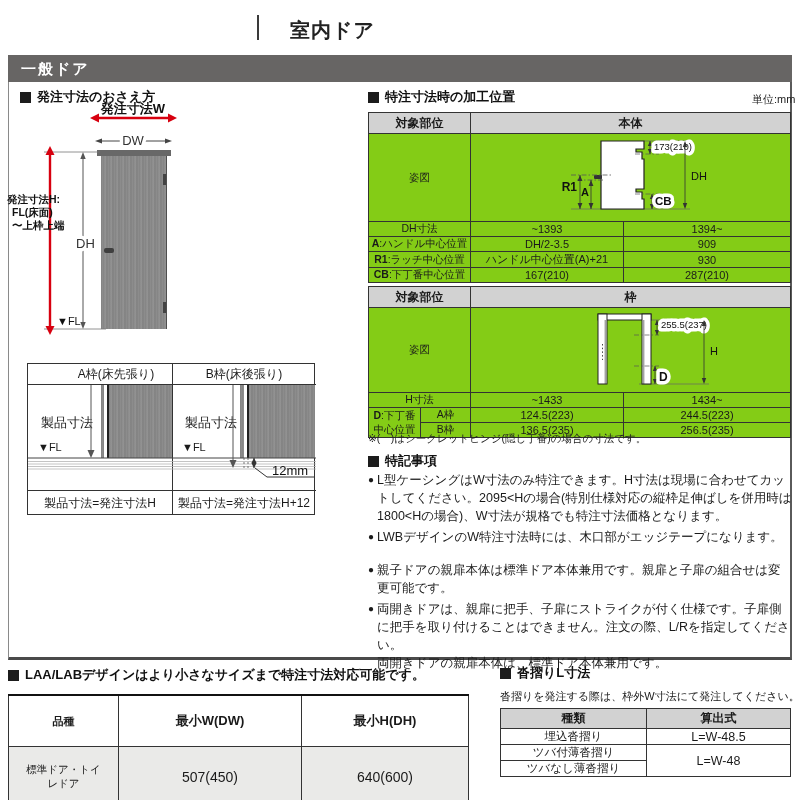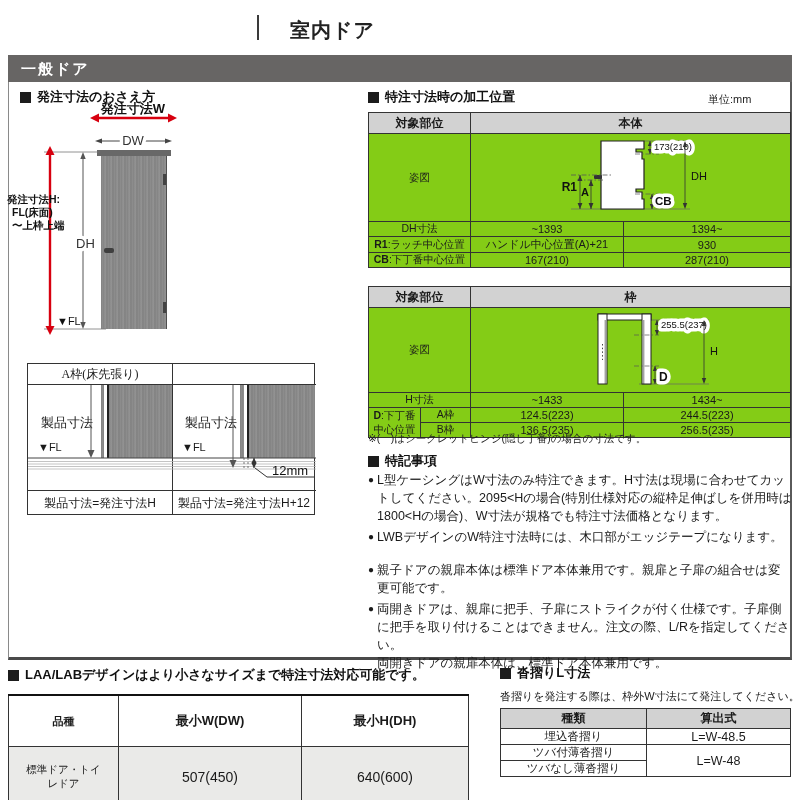--- a/index.html
+++ b/index.html
@@ -118,21 +118,22 @@
       <line x1="83" y1="55" x2="83" y2="226" stroke="#555" stroke-width="1"></line>
       <polygon points="83,52 80.3,59 85.7,59" fill="#555"></polygon>
       <polygon points="83,229 80.3,222 85.7,222" fill="#555"></polygon>
       <text class="halo" x="76" y="148" font-size="13" fill="#333">DH</text>
 
       <text x="57" y="225" font-size="11" fill="#111">▼FL</text>
     </svg>
   </div>
 
   <div class="abs frame-diag" style="left:27px; top:363px; width:288px; height:152px;">
-    <div class="fd-cellhead" style="left:0; width:144px;font-family:Liberation Serif, serif;">A枠(床先張り)</div>
+    <div class="fd-cellhead" style="left:16px; width:144px;">A枠(床先張り)</div>
+    <div class="fd-cellhead" style="left:144px; width:144px;">B枠(床後張り)</div>
     <div class="abs" style="left:0; top:20px; width:288px; height:1px; background:#333;"></div>
     <div class="abs" style="left:144px; top:0; width:1px; height:150px; background:#333;"></div>
 
     <div class="abs wood" style="left:73px; top:21px; width:71px; height:73px;"></div>
     <div class="abs" style="left:76px; top:21px; width:3px; height:73px; background:#fff;"></div>
     <div class="abs" style="left:79px; top:21px; width:1.5px; height:73px; background:#222;"></div>
     <div class="abs wood" style="left:212px; top:21px; width:75px; height:73px;"></div>
     <div class="abs" style="left:216px; top:21px; width:3px; height:73px; background:#fff;"></div>
     <div class="abs" style="left:219px; top:21px; width:1.5px; height:73px; background:#222;"></div>
 
@@ -166,21 +167,21 @@
       <line x1="227" y1="104" x2="239" y2="113" stroke="#333" stroke-width="1"></line>
       <line x1="239" y1="113" x2="286" y2="113" stroke="#333" stroke-width="1"></line>
       <text x="244" y="111" font-size="13" fill="#111">12mm</text>
     </svg>
   </div>
 
   <div class="abs sec-heading" style="left:368px; top:88px;">
     <span class="h-square"></span>
     <span>特注寸法時の加工位置</span>
   </div>
-  <div class="abs unit-note" style="left:708px; top:92px;">単位:mm</div>
+  <div class="abs unit-note" style="left:752px; top:92px;">単位:mm</div>
 
   <table class="spec abs" style="left:368px; top:112px;">
     <colgroup>
         <col style="width:102px">
         <col style="width:153px">
         <col style="width:167px">
       </colgroup>
     <tbody>
         <tr>
       <td class="th">対象部位</td>
@@ -220,20 +221,25 @@
           <text class="halo" x="184" y="71" font-size="11.5" font-weight="bold" fill="#111">CB</text>
         </svg>
       </td>
     </tr>
     <tr class="dr">
       <td class="lab"><b></b><span>DH寸法</span></td>
       <td>~1393</td>
       <td>1394~</td>
     </tr>
     <tr class="dr">
+      <td class="lab"><b>A</b><span>:ハンドル中心位置</span></td>
+      <td>DH/2-3.5</td>
+      <td>909</td>
+    </tr>
+    <tr class="dr">
       <td class="lab"><b>R1</b><span>:ラッチ中心位置</span></td>
       <td>ハンドル中心位置(A)+21</td>
       <td>930</td>
     </tr>
     <tr class="dr">
       <td class="lab"><b>CB</b><span>:下丁番中心位置</span></td>
       <td>167(210)</td>
       <td>287(210)</td>
     </tr>
   </tbody>

